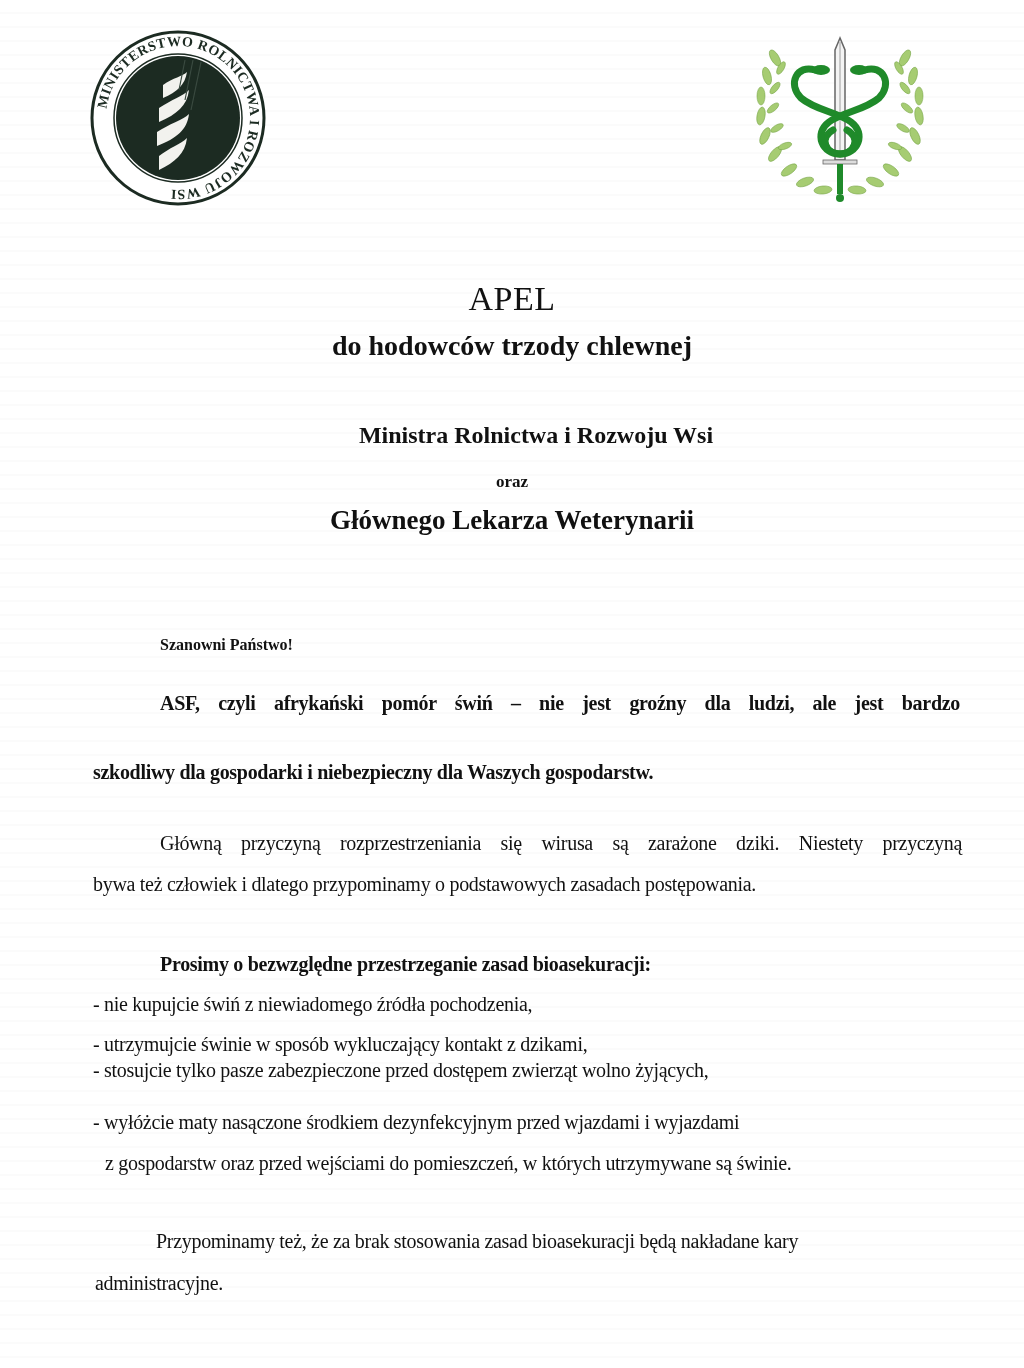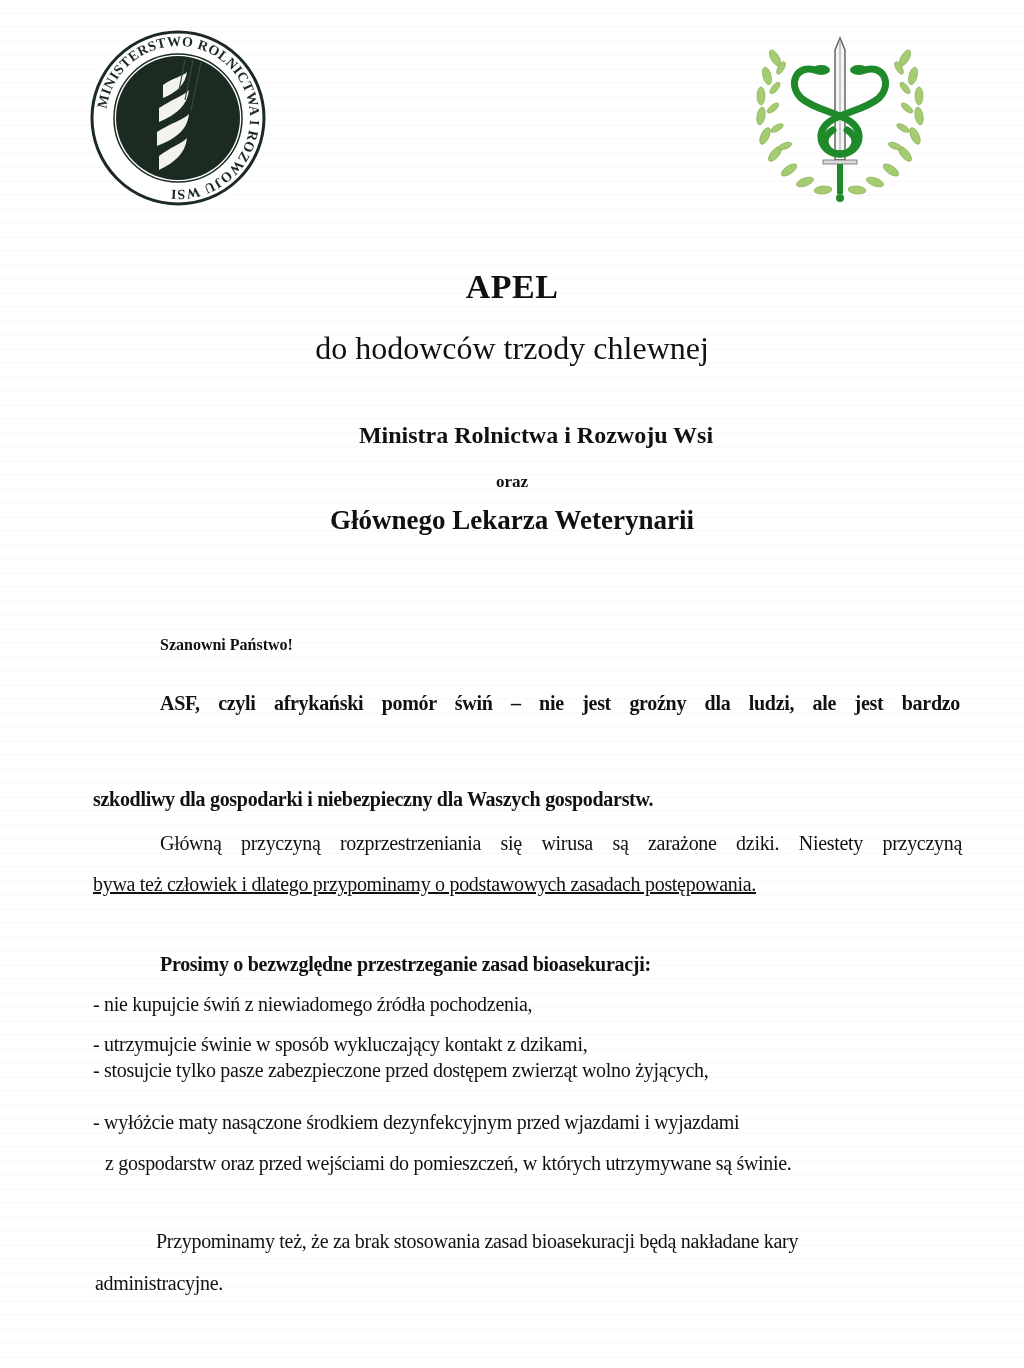--- a/index.html
+++ b/index.html
@@ -40,29 +40,29 @@
     .abs {
       position: absolute;
       white-space: nowrap;
     }
     .center {
       left: 0;
       width: 1024px;
       text-align: center;
     }
     .t-apel {
-      top: 268px;
+      top: 280px;
       font-size: 34px;
-      font-weight: bold;
+      font-weight: normal;
       letter-spacing: 0.5px;
     }
     .t-sub {
       top: 330px;
-      font-size: 32px;
-      font-weight: normal;
+      font-size: 28px;
+      font-weight: bold;
     }
     .t-min {
       top: 422px;
       font-size: 24px;
       font-weight: bold;
       padding-left: 24px;
     }
     .t-oraz {
       top: 472px;
       font-size: 17px;
@@ -76,23 +76,23 @@
     }
     .body-text {
       font-size: 20px;
       letter-spacing: -0.3px;
     }
     .bold {
       font-weight: bold;
     }
     .greeting { left: 160px; top: 636px; font-size: 16px; }
     .p1-l1 { left: 160px; top: 692px; width: 800px; text-align: justify; text-align-last: justify; }
-    .p1-l2 { left: 93px; top: 788px; }
+    .p1-l2 { left: 93px; top: 761px; }
     .p2-l1 { left: 160px; top: 832px; width: 802px; text-align: justify; text-align-last: justify; }
-    .p2-l2 { left: 93px; top: 873px; text-decoration: underline; }
+    .p2-l2 { left: 93px; top: 873px; }
     .p3-head { left: 160px; top: 953px; }
     .li1 { left: 93px; top: 993px; text-align: center; }
     .li2 { left: 93px; top: 1033px; }
     .li3 { left: 93px; top: 1059px; }
     .li4 { left: 93px; top: 1111px; }
     .li4b { left: 105px; top: 1152px; }
     .p4-l1 { left: 148px; top: 1230px; margin-left: 8px; }
     .p4-l2 { left: 95px; top: 1272px; }
   </style>
 </head>

